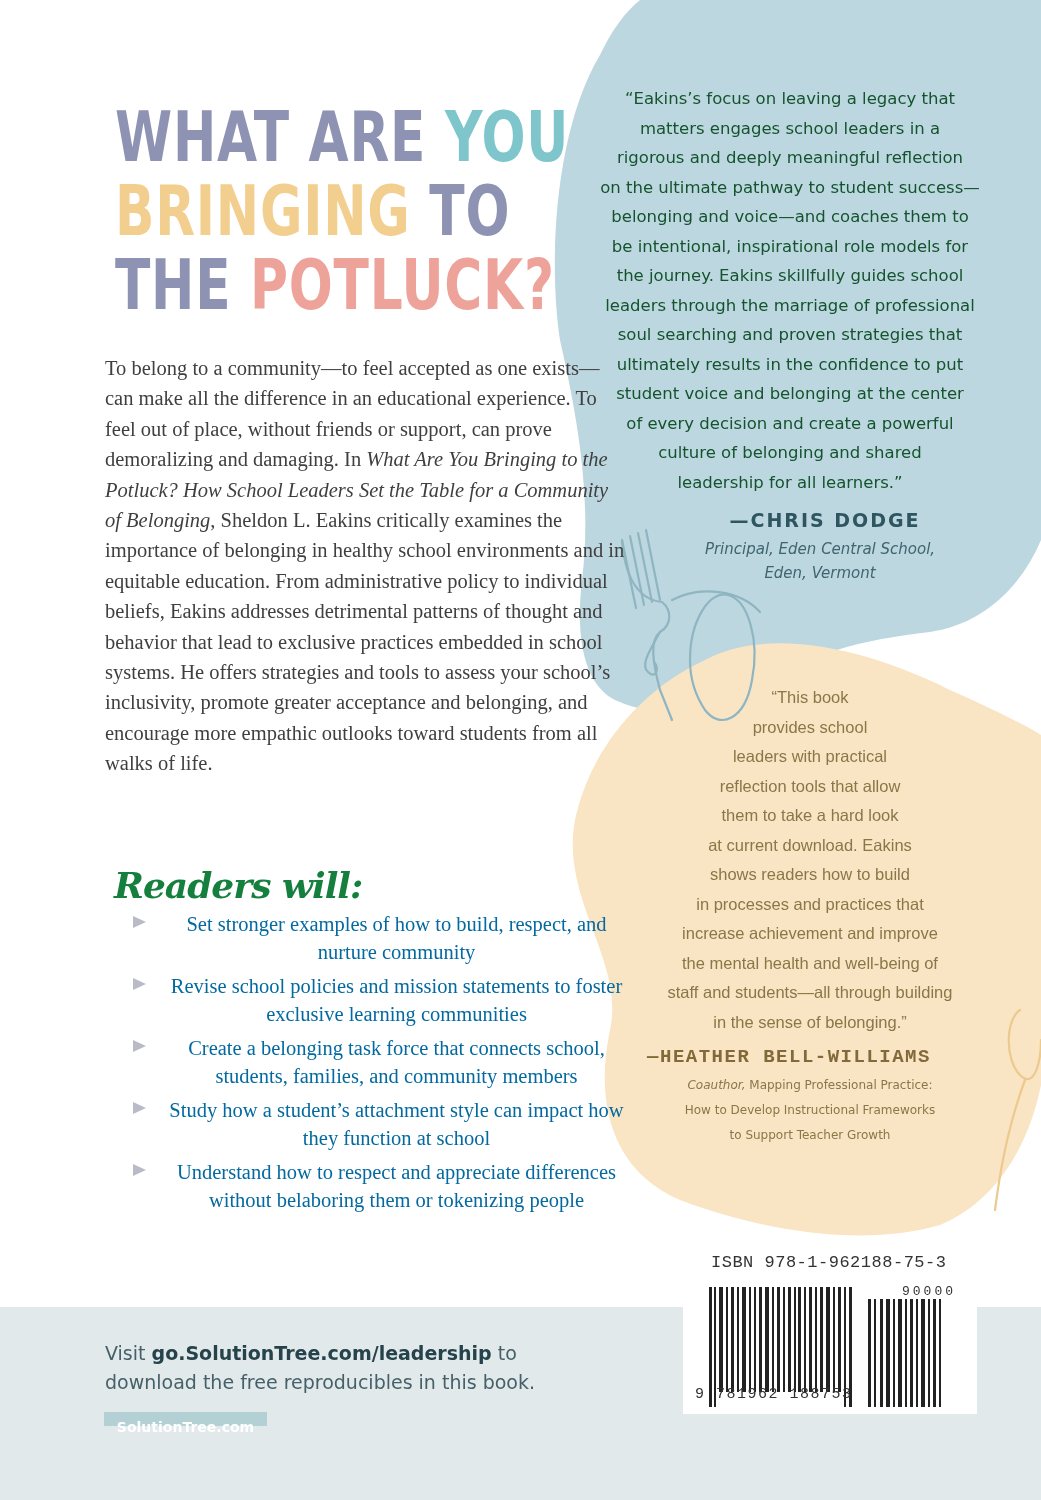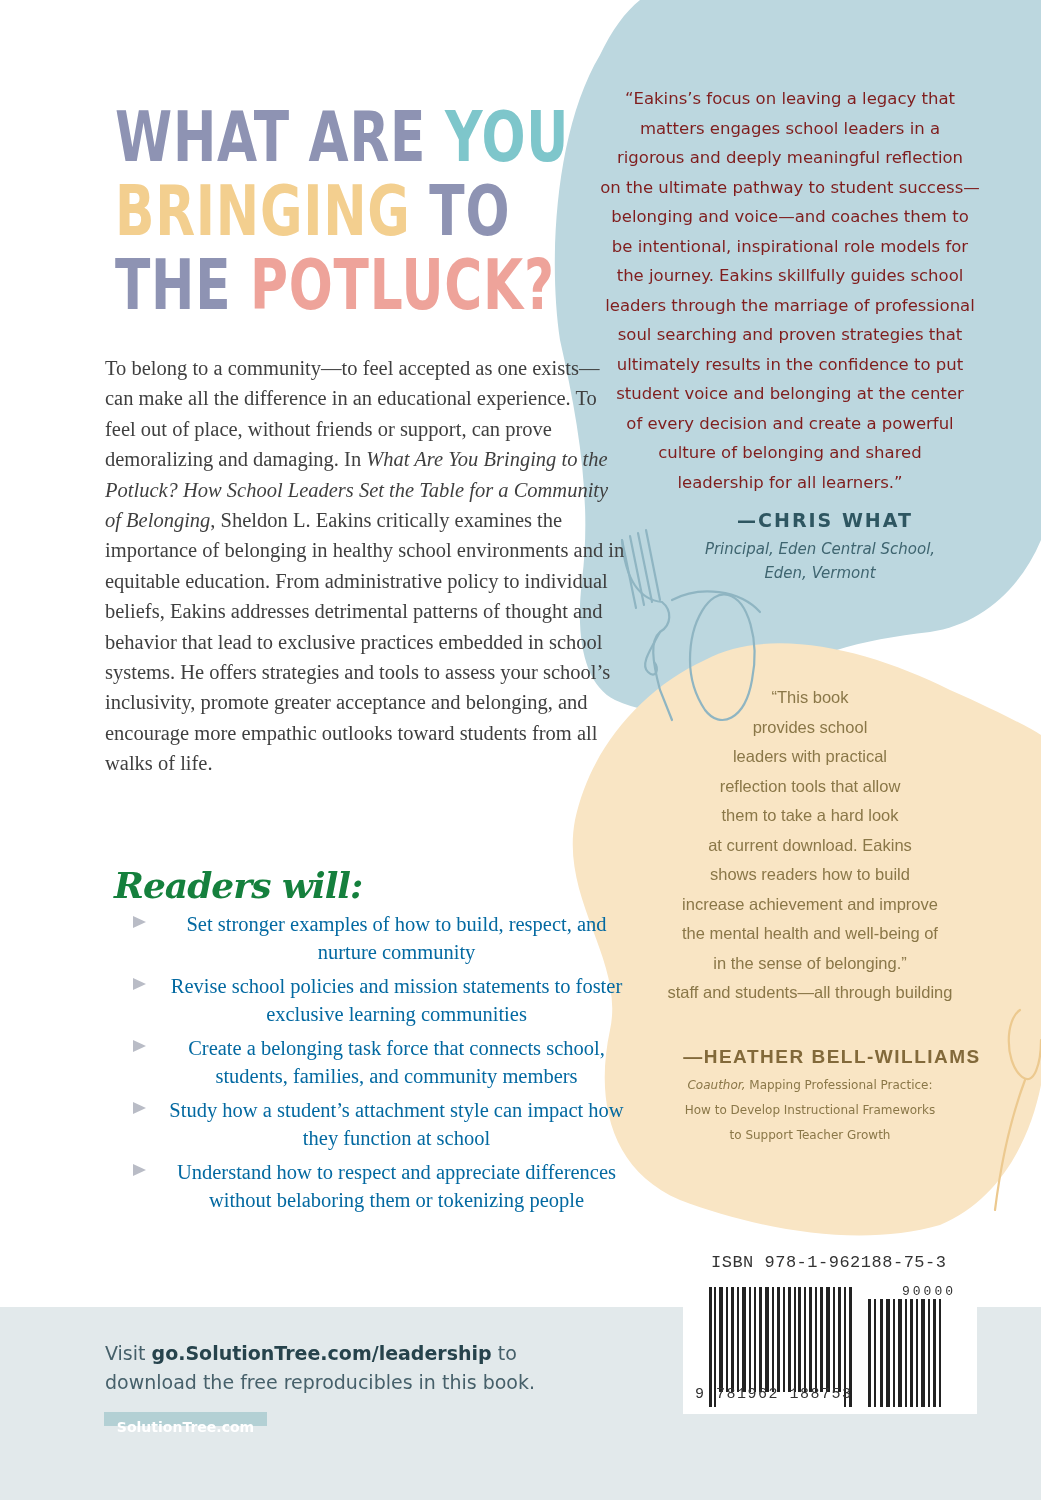--- a/index.html
+++ b/index.html
@@ -35,40 +35,40 @@
   }
   .bullets li { position: relative; padding-left: 27px; margin-bottom: 6px; }
   .bullets .arrow {
     position: absolute; left: 0; top: 6px; width: 0; height: 0;
     border-top: 6px solid transparent; border-bottom: 6px solid transparent;
     border-left: 13px solid #b9bcc6;
   }
   .quote1 {
     position: absolute; left: 570px; top: 84px; width: 440px; text-align: center;
     font-family: "DejaVu Sans", sans-serif; font-size: 16.5px; line-height: 29.5px;
-    color: #7f1d1d; margin: 0;
+    color: #14532d; margin: 0;
   }
   .attr1-name {
     position: absolute; left: 700px; top: 509px; width: 250px; margin: 0;
     font-family: "DejaVu Sans", sans-serif; font-weight: bold; font-size: 19px;
     letter-spacing: 2px; color: #2e5661; text-align: center;
   }
   .attr1-role {
     position: absolute; left: 640px; top: 537px; width: 360px; text-align: center;
     font-family: "DejaVu Sans", sans-serif; font-style: italic; font-size: 15px; line-height: 24px;
     color: #3f6570; margin: 0;
   }
   .quote2 {
     position: absolute; left: 600px; top: 683px; width: 420px; text-align: center;
     font-family: Liberation Sans, sans-serif; font-size: 16.5px; line-height: 29.5px;
     color: #8a7748; margin: 0;
   }
   .attr2-name {
-    position: absolute; left: 652px; top: 1046px; width: 360px; text-align: center; margin: 0;
-    font-family: Liberation Sans, sans-serif; font-weight: bold; font-size: 19px;
+    position: absolute; left: 609px; top: 1046px; width: 360px; text-align: center; margin: 0;
+    font-family: Liberation Mono, monospace; font-weight: bold; font-size: 19px;
     letter-spacing: 1.5px; color: #82693a;
   }
   .attr2-role {
     position: absolute; left: 620px; top: 1073px; width: 380px; text-align: center; margin: 0;
     font-family: "DejaVu Sans", sans-serif; font-size: 12px; line-height: 25px; color: #8a7748;
   }
   .attr2-role em { font-style: italic; }
   .footer-band {
     position: absolute; left: 0; top: 1307px; width: 1041px; height: 193px;
     background: #e2e9eb;
@@ -149,38 +149,39 @@
   <div>be intentional, inspirational role models for</div>
   <div>the journey. Eakins skillfully guides school</div>
   <div>leaders through the marriage of professional</div>
   <div>soul searching and proven strategies that</div>
   <div>ultimately results in the confidence to put</div>
   <div>student voice and belonging at the center</div>
   <div>of every decision and create a powerful</div>
   <div>culture of belonging and shared</div>
   <div>leadership for all learners.”</div>
 </div>
-<p class="attr1-name">—CHRIS WHAT</p>
+<p class="attr1-name">—CHRIS DODGE</p>
 <p class="attr1-role">
   <span>Principal, Eden Central School,</span><br>
   <span>Eden, Vermont</span>
 </p>
 
 <div class="quote2">
   <div>“This book</div>
   <div>provides school</div>
   <div>leaders with practical</div>
   <div>reflection tools that allow</div>
   <div>them to take a hard look</div>
   <div>at current download. Eakins</div>
   <div>shows readers how to build</div>
+  <div>in processes and practices that</div>
   <div>increase achievement and improve</div>
   <div>the mental health and well-being of</div>
+  <div>staff and students—all through building</div>
   <div>in the sense of belonging.”</div>
-  <div>staff and students—all through building</div>
 </div>
 <p class="attr2-name">—HEATHER BELL-WILLIAMS</p>
 <p class="attr2-role">
   <em>Coauthor,</em><span> Mapping Professional Practice:</span><br>
   <span>How to Develop Instructional Frameworks</span><br>
   <span>to Support Teacher Growth</span>
 </p>
 
 <div class="footer-band"></div>
 <p class="visit">

